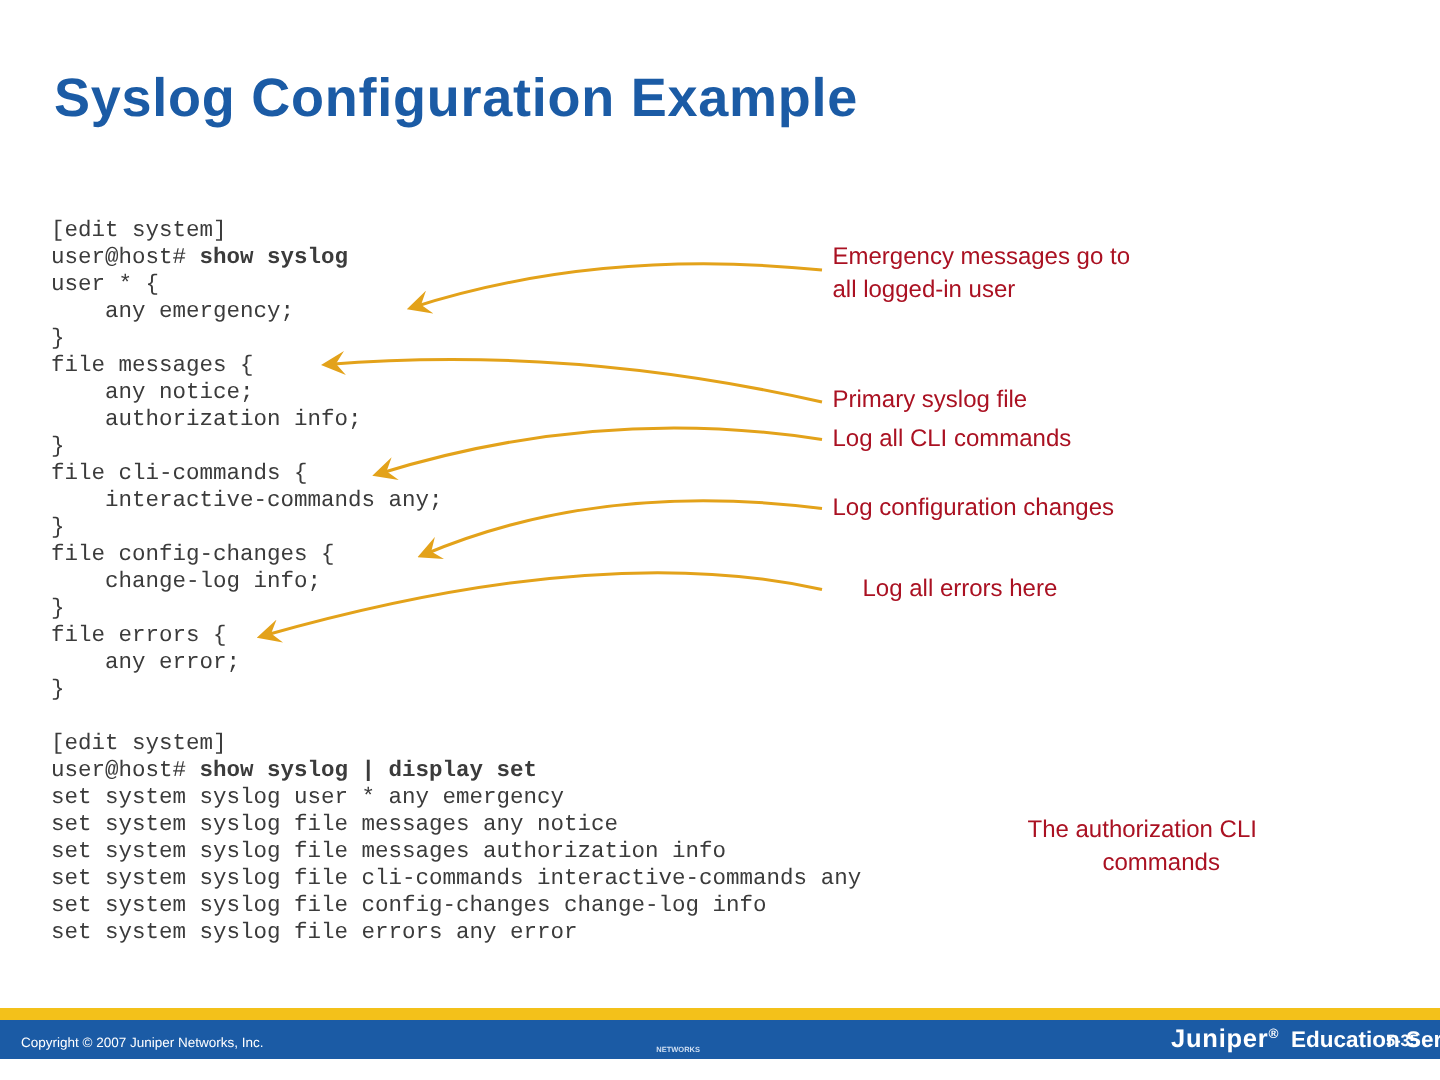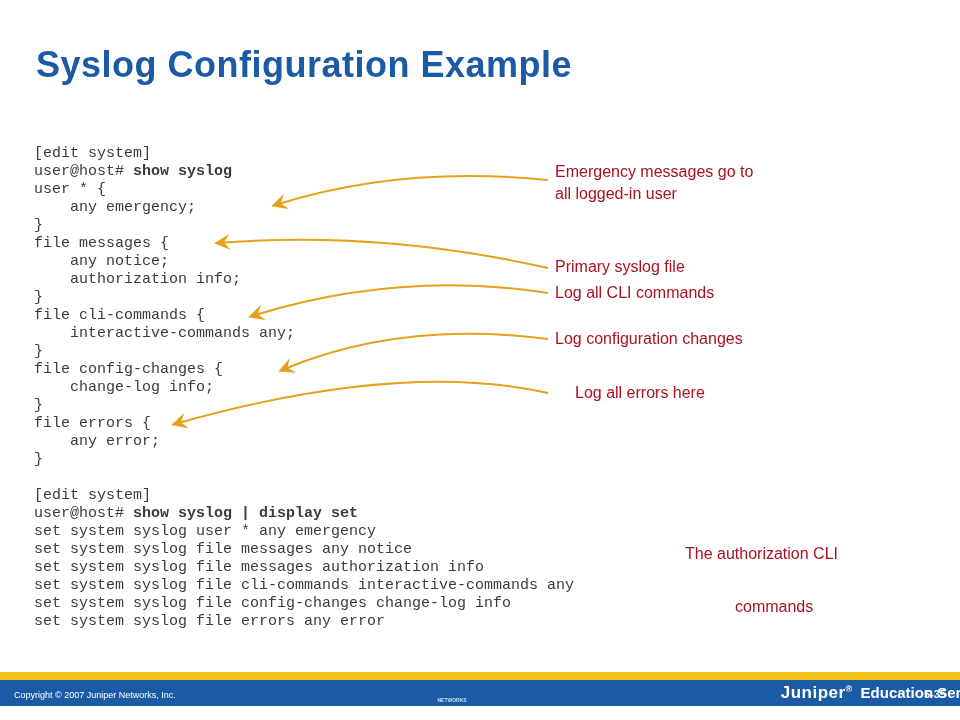--- a/index.html
+++ b/index.html
@@ -181,21 +181,21 @@
   </svg>
 
   <div class="anns">
     <div class="ann" style="left:555px; top:163px;">Emergency messages go to</div>
     <div class="ann" style="left:555px; top:185px;">all logged-in user</div>
     <div class="ann" style="left:555px; top:258px;">Primary syslog file</div>
     <div class="ann" style="left:555px; top:284px;">Log all CLI commands</div>
     <div class="ann" style="left:555px; top:330px;">Log configuration changes</div>
     <div class="ann" style="left:555px; top:384px;margin-left:20px;">Log all errors here</div>
     <div class="ann" style="left:685px; top:545px;">The authorization CLI</div>
-    <div class="ann" style="left:735px; top:567px;margin-top:31px;">commands</div>
+    <div class="ann" style="left:735px; top:567px;">commands</div>
   </div>
 
   <div class="bottom-bar bar-yellow"></div>
   <div class="bottom-bar bar-blue"></div>
   <div class="bottom-bar bar-white"></div>
 
   <div class="copyright">Copyright © 2007 Juniper Networks, Inc.</div>
 
   <div class="footer-center">
     <span class="logo-text">Juniper</span><span class="reg">®</span>

